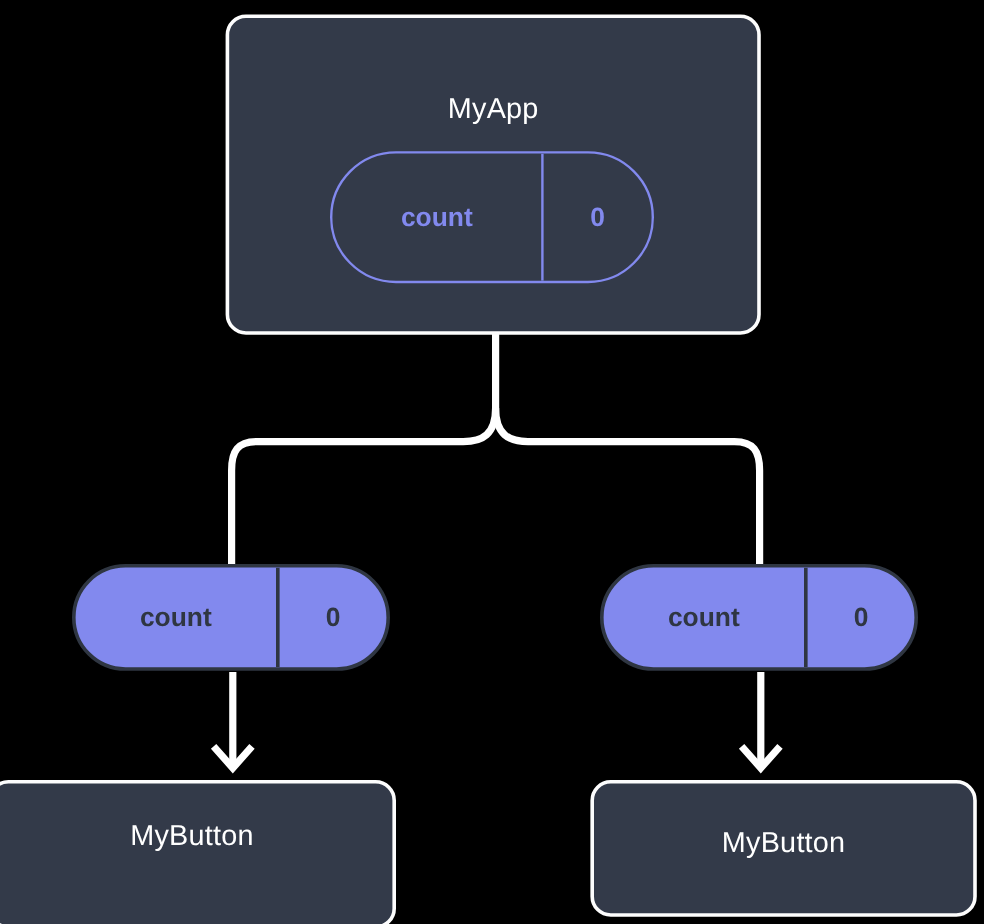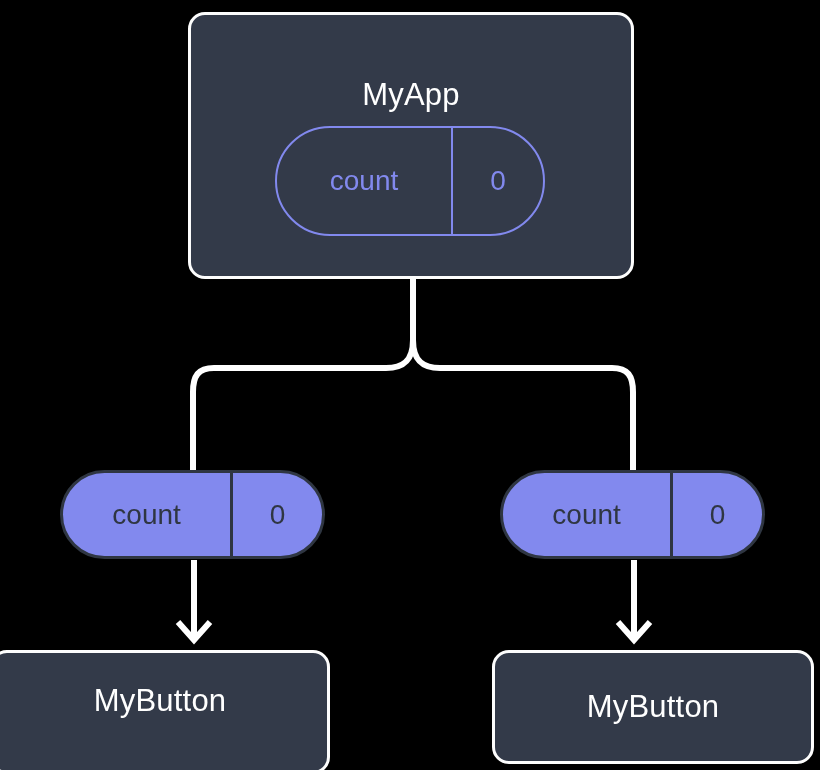--- a/index.html
+++ b/index.html
@@ -35,21 +35,21 @@
     background: #333a49;
     border: 3px solid #fdfdfd;
     border-radius: 17px;
   }
   .component-title {
     position: absolute;
     left: 0;
     right: 0;
     text-align: center;
     color: #ffffff;
-    font-size: 31px;
+    font-size: 24px;
     font-weight: 400;
     letter-spacing: 0.2px;
     white-space: nowrap;
   }
   #root-box {
     left: 188px;
     top: 12px;
     width: 446px;
     height: 267px;
   }
@@ -80,22 +80,22 @@
     box-sizing: border-box;
     display: flex;
     align-items: stretch;
     border-radius: 999px;
     overflow: hidden;
   }
   .pill-key, .pill-val {
     display: flex;
     align-items: center;
     justify-content: center;
-    font-size: 28px;
-    font-weight: 400;
+    font-size: 22px;
+    font-weight: 700;
     white-space: nowrap;
   }
   
   .state-pill.outlined {
     background: transparent;
     border: 2px solid #8289ee;
   }
   .state-pill.outlined .pill-key,
   .state-pill.outlined .pill-val {
     color: #8289ee;

